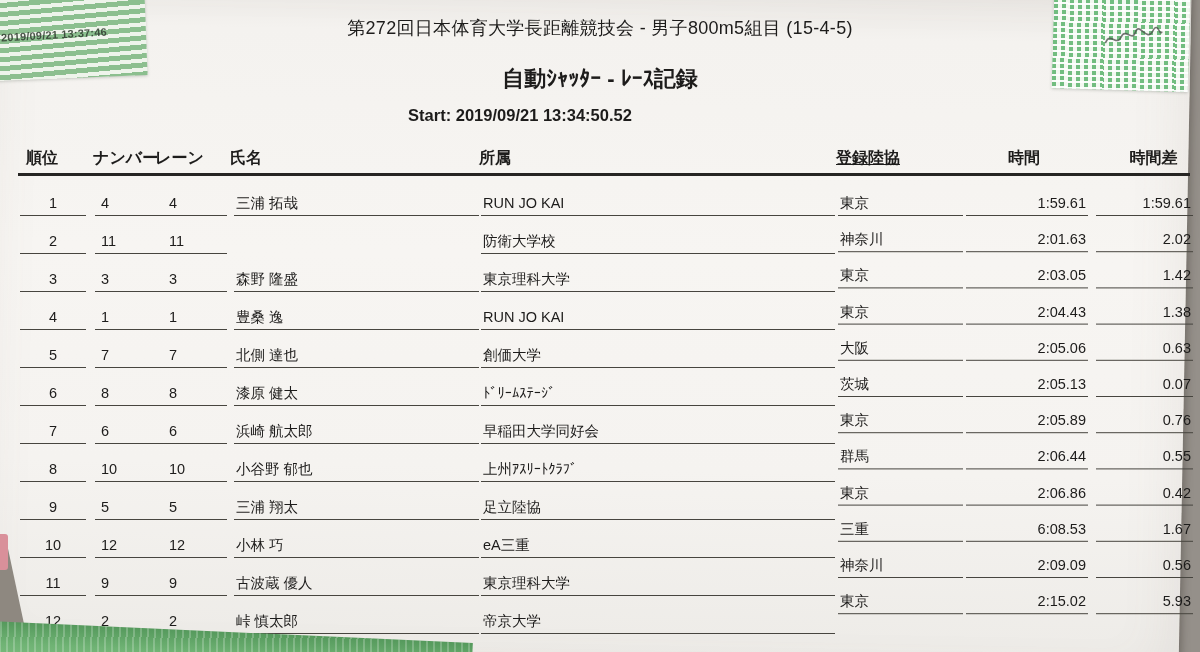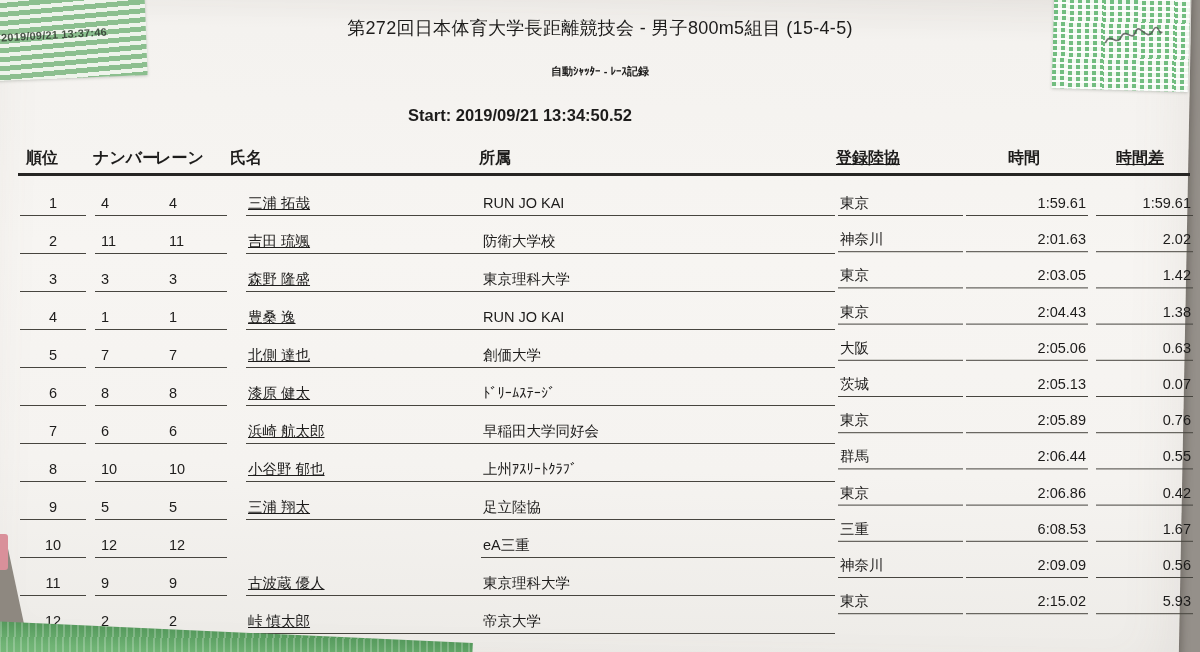--- a/index.html
+++ b/index.html
@@ -15,44 +15,44 @@
     transform:rotate(1.1deg);
     background:linear-gradient(180deg,#e7e4e0 0%,#f4f2ef 9%,#f7f5f2 40%,#f5f3f0 70%,#eceae6 100%);
     box-shadow:inset 0 0 60px rgba(120,110,100,.12), 2px 3px 8px rgba(40,35,30,.35);
     z-index:1;
   }
   .content{position:absolute;inset:0;z-index:2;}
   
   .title{position:absolute;top:16px;left:0;width:1200px;text-align:center;
     font-size:18px;font-weight:400;letter-spacing:.3px;}
   .subtitle{position:absolute;top:64px;left:0;width:1200px;text-align:center;
-    font-size:11px;font-weight:700;}
+    font-size:22px;font-weight:700;}
   .startline{position:absolute;top:106px;left:0;width:1040px;text-align:center;
     font-size:16.5px;font-weight:700;}
   
   .thead{position:absolute;top:140px;left:0;width:1200px;height:36px;}
   .thead::after{content:"";position:absolute;left:18px;right:10px;bottom:0;
     border-bottom:3px solid #262523;}
   .th{position:absolute;bottom:7px;font-size:16px;font-weight:700;white-space:nowrap;}
   .h-rank{left:26px;margin-top:32px;}
   .h-num{left:93px;}
   .h-lane{left:155px;margin-top:35px;}
   .h-name{left:230px;}
   .h-team{left:479px;}
   .h-pref{left:836px;text-decoration:underline;}
   .h-time{left:960px;width:80px;text-align:right;}
-  .h-diff{left:1116px;width:75px;text-align:left;text-decoration:underline;}
+  .h-diff{left:1116px;width:75px;text-align:center;}
   .tbody{position:absolute;top:178px;left:0;width:1200px;height:460px;}
   .row{position:absolute;left:0;width:1200px;height:38px;}
   .c{position:absolute;bottom:0;border-bottom:1.6px solid #47453f;
      padding-bottom:5px;font-size:14.5px;white-space:nowrap;line-height:1;}
   .c-rank{left:20px;width:66px;text-align:center;}
   .c-num{left:95px;width:63px;padding-left:6px;}
   .c-lane{left:164px;width:58px;padding-left:5px;}
-  .c-name{left:246px;width:243px;padding-left:2px;text-decoration:underline;}
+  .c-name{left:234px;width:243px;padding-left:2px;}
   .c-team{left:481px;width:352px;padding-left:2px;}
   
   .c-pref{left:838px;width:123px;padding-left:2px;transform:translateY(calc(var(--i) * -1.8px));margin-top:24px;}
   .c-time{left:966px;width:120px;text-align:right;padding-right:2px;transform:translateY(calc(var(--i) * -1.8px));}
   .c-diff{left:1096px;width:95px;text-align:right;padding-right:2px;transform:translateY(calc(var(--i) * -1.8px));}
   
   .tape-tl{
     position:absolute;left:-8px;top:-8px;width:154px;height:86px;z-index:3;
     transform:rotate(-2.2deg);
     background:repeating-linear-gradient(177deg,#8cbf8f 0 5px,#eef4eb 5px 9px);
@@ -115,21 +115,20 @@
     <span class="c c-name">三浦 拓哉</span>
     <span class="c c-team">RUN JO KAI</span>
     <span class="c c-pref">東京</span>
     <span class="c c-time">1:59.61</span>
     <span class="c c-diff">1:59.61</span>
   </div>
       <div class="row" style="top: 38px; --i: 1;">
     <span class="c c-rank">2</span>
     <span class="c c-num">11</span>
     <span class="c c-lane">11</span>
-    <span class="c c-name">吉田 琉颯</span>
     <span class="c c-team">防衛大学校</span>
     <span class="c c-pref">神奈川</span>
     <span class="c c-time">2:01.63</span>
     <span class="c c-diff">2.02</span>
   </div>
       <div class="row" style="top: 76px; --i: 2;">
     <span class="c c-rank">3</span>
     <span class="c c-num">3</span>
     <span class="c c-lane">3</span>
     <span class="c c-name">森野 隆盛</span>
@@ -195,20 +194,21 @@
     <span class="c c-name">三浦 翔太</span>
     <span class="c c-team">足立陸協</span>
     <span class="c c-pref">東京</span>
     <span class="c c-time">2:06.86</span>
     <span class="c c-diff">0.42</span>
   </div>
       <div class="row" style="top: 342px; --i: 9;">
     <span class="c c-rank">10</span>
     <span class="c c-num">12</span>
     <span class="c c-lane">12</span>
+    <span class="c c-name">小林 巧</span>
     <span class="c c-team">eA三重</span>
     <span class="c c-pref">三重</span>
     <span class="c c-time">6:08.53</span>
     <span class="c c-diff">1.67</span>
   </div>
       <div class="row" style="top: 380px; --i: 10;">
     <span class="c c-rank">11</span>
     <span class="c c-num">9</span>
     <span class="c c-lane">9</span>
     <span class="c c-name">古波蔵 優人</span>

